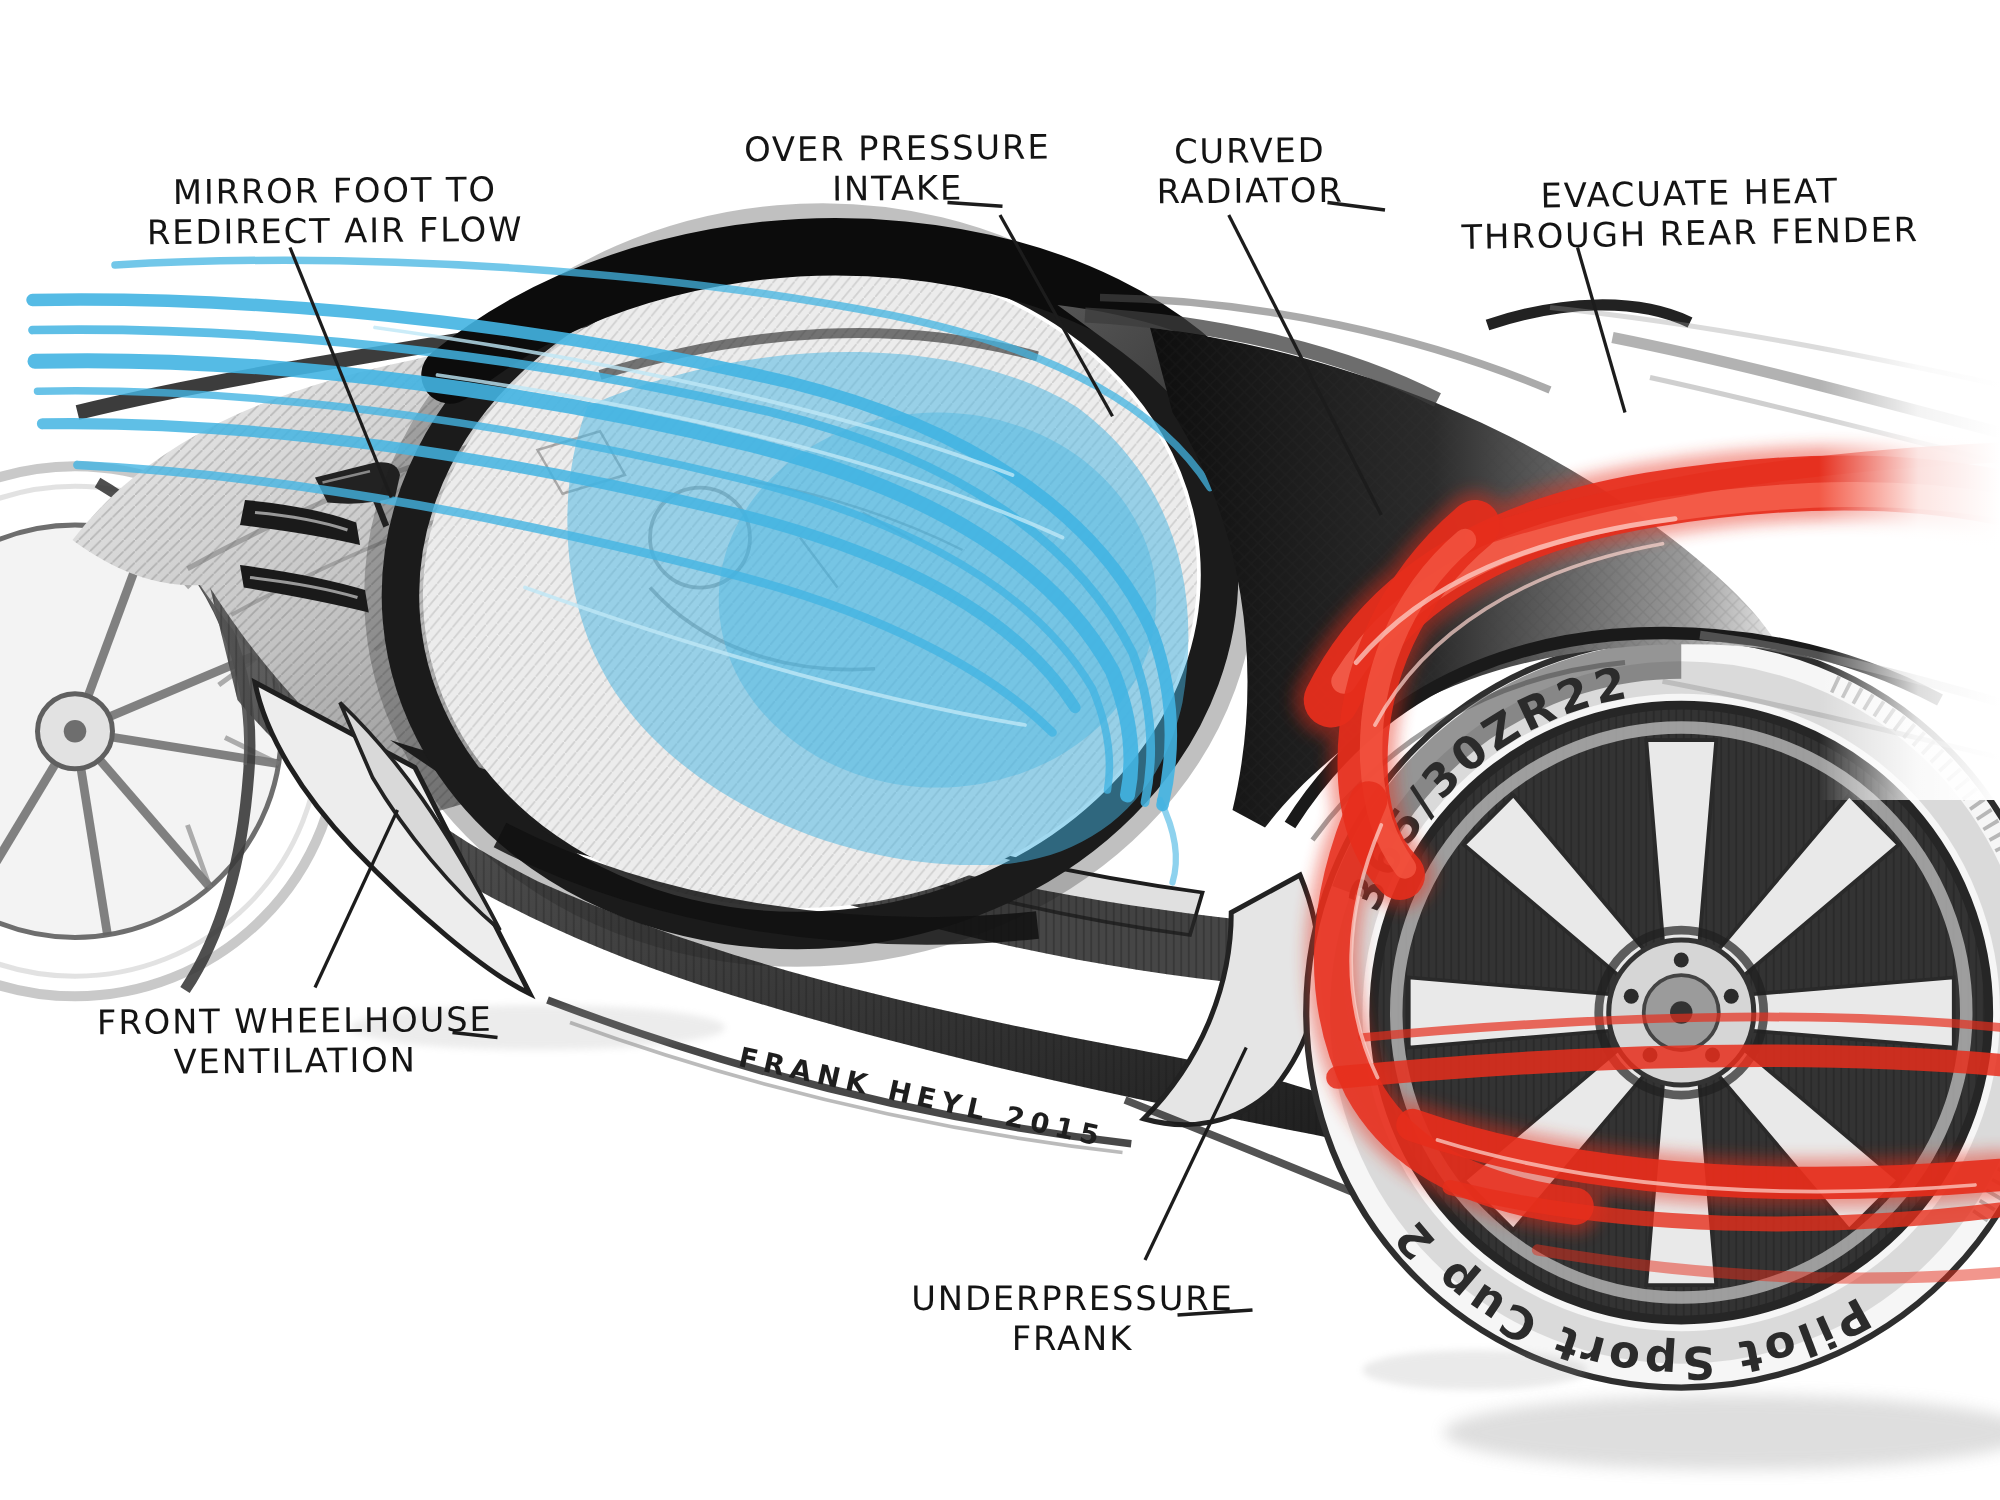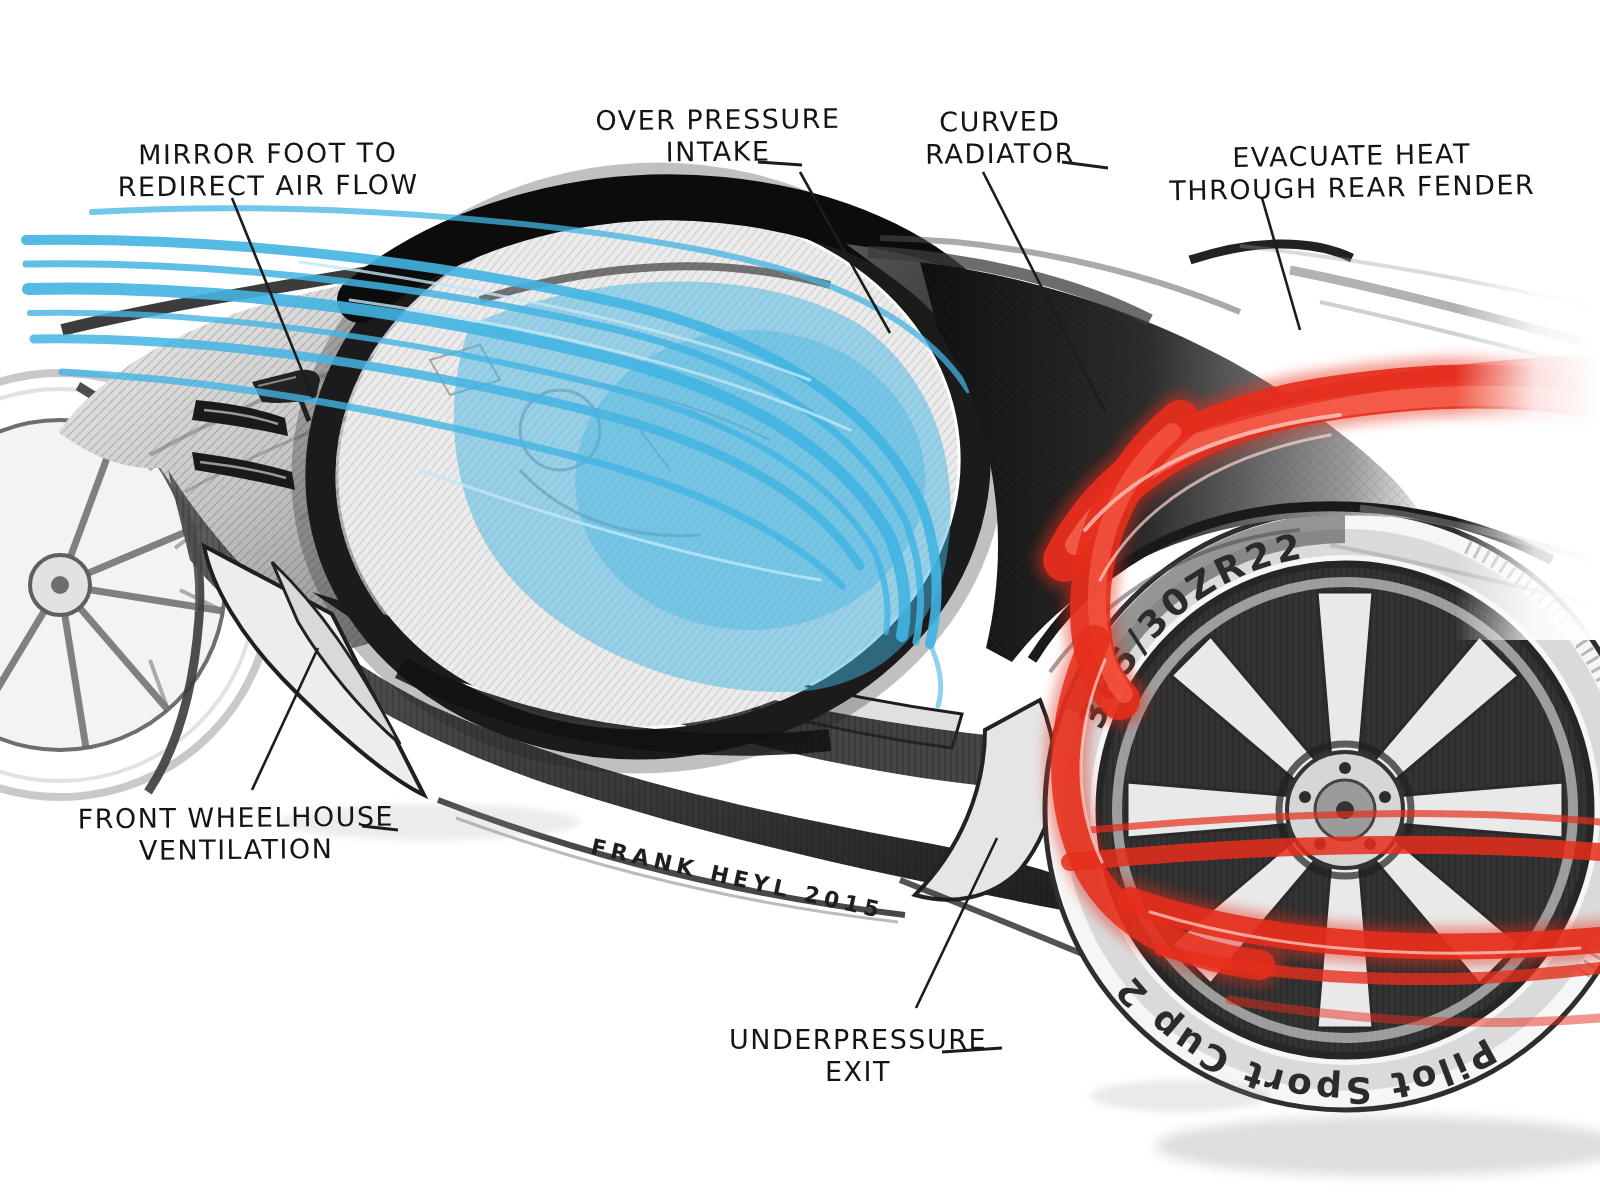--- a/index.html
+++ b/index.html
@@ -313,18 +313,18 @@
   <span class="ln">THROUGH REAR FENDER</span>
 </div>
 
 <div class="note" style="left:236px;top:802px;transform:translateX(-50%) rotate(-0.5deg);">
   <span class="ln">FRONT WHEELHOUSE</span>
   <span class="ln">VENTILATION</span>
 </div>
 
 <div class="note" style="left:858px;top:1006px;transform:translateX(-50%);margin-top:18px;">
   <span class="ln">UNDERPRESSURE</span>
-  <span class="ln">EXIT</span>
+  <span class="ln">FRANK</span>
 </div>
 
 <div class="sig">FRANK HEYL 2015</div>
 
 </div>
 
 </body></html>

